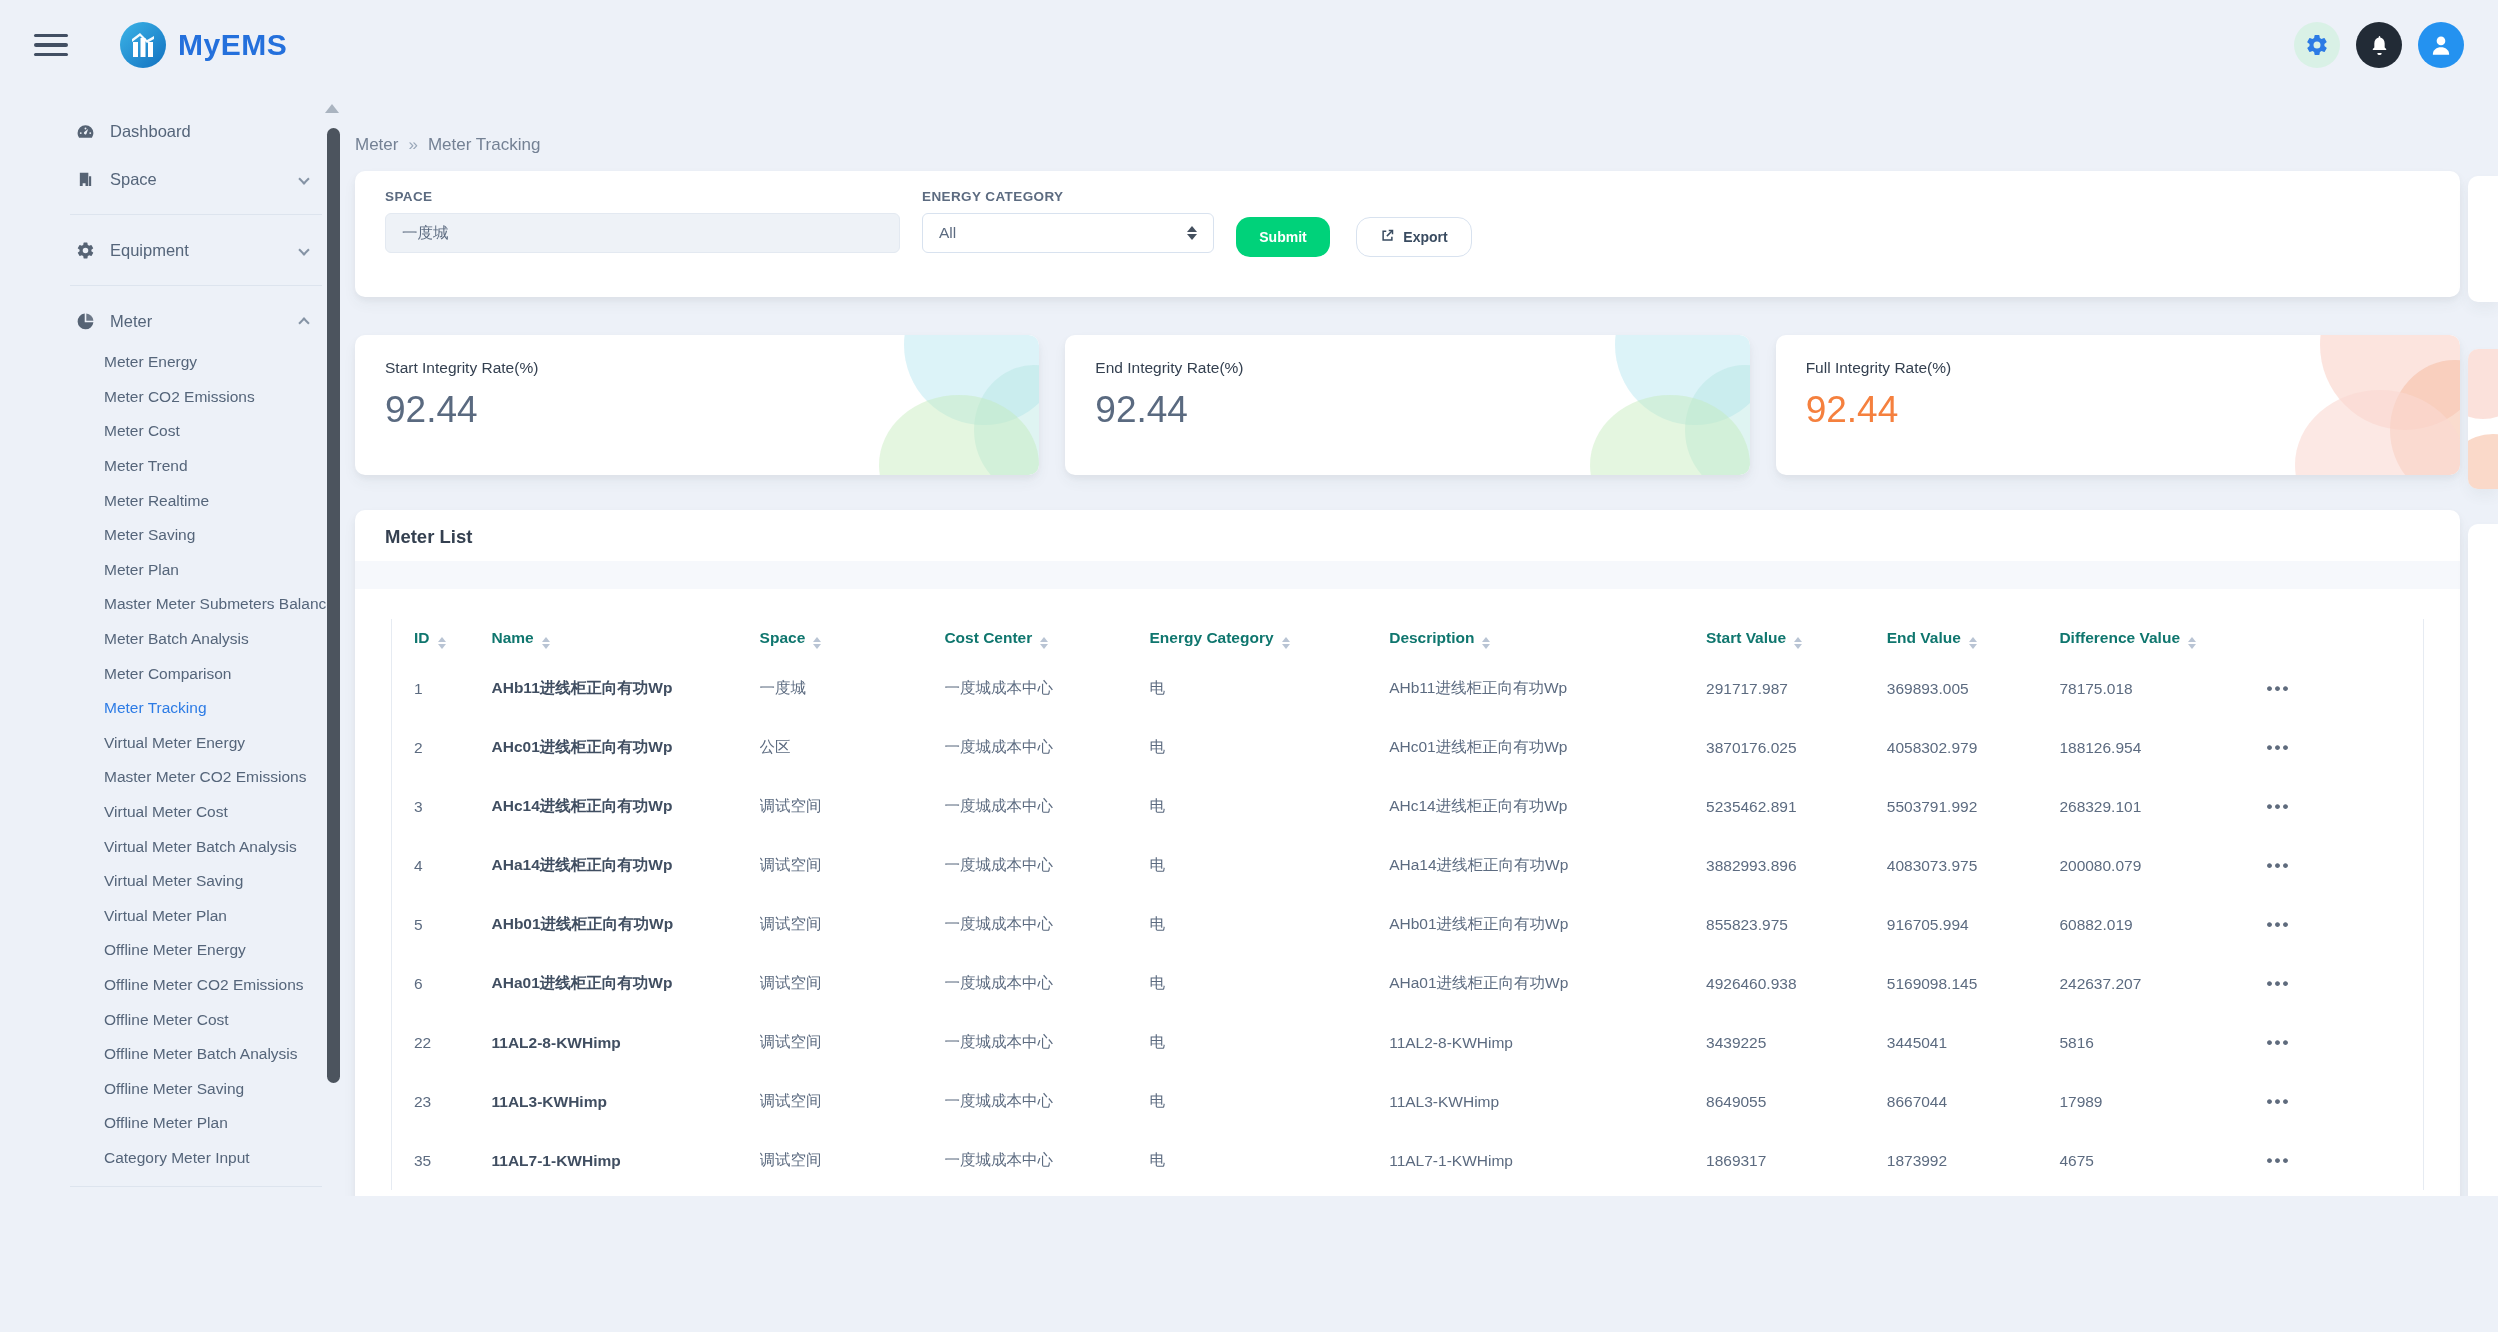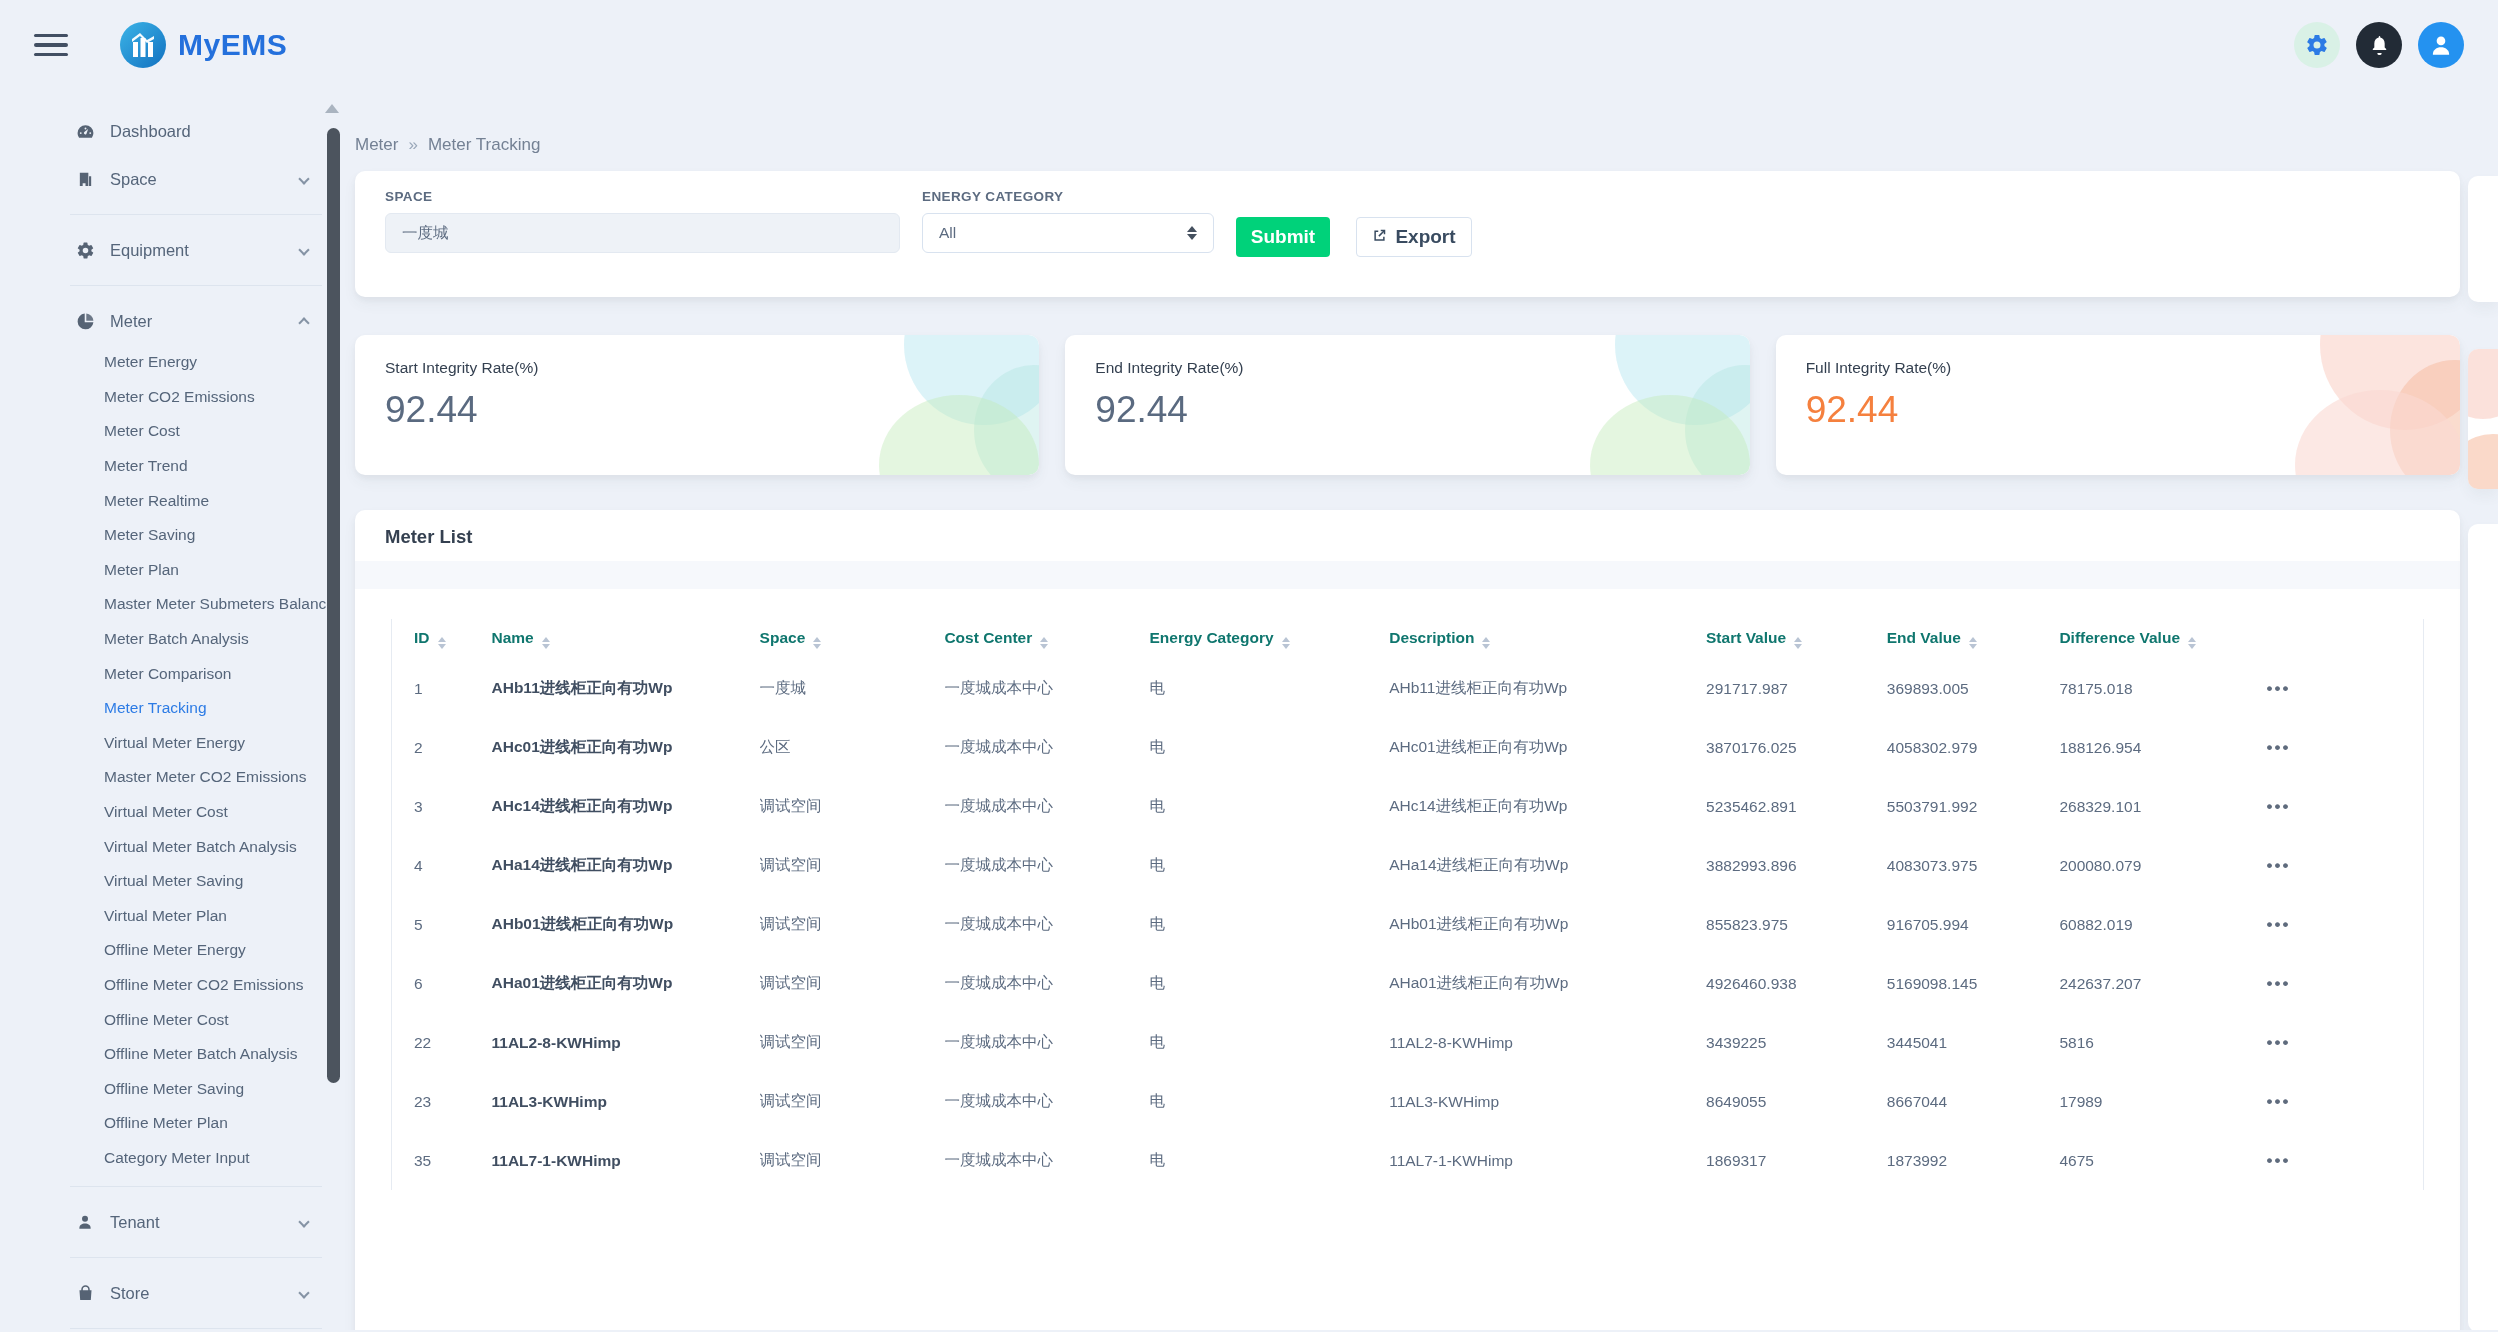--- a/index.html
+++ b/index.html
@@ -2,21 +2,21 @@
 <html><head>
 <meta charset="utf-8">
 <style>
   :root{
     --bg:#edf1f8; --card:#ffffff; --dark:#344050; --gray:#5e6e82; --gray2:#748194;
     --blue:#2c7be5; --green:#00d27a; --orange:#f5803e; --border:#d8e2ef; --line:#e6ebf2;
   }
   *{margin:0;padding:0;box-sizing:border-box;}
   html,body{background:var(--bg);}
   body{font-family:"Liberation Sans","DejaVu Sans",sans-serif;color:var(--gray);}
-  #app{position:relative;width:2498px;height:1330px;overflow:hidden;background:var(--bg);}
+  #app{position:relative;width:2498px;height:1196px;overflow:hidden;background:var(--bg);}
 
   
   .topbar{height:90px;display:flex;align-items:center;padding:0 34px;}
   .burger{width:34px;cursor:pointer;background:none;border:none;}
   .burger i{display:block;height:3.5px;background:#424f63;border-radius:2px;margin:6px 0;}
   .brand{display:flex;align-items:center;gap:12px;margin-left:52px;cursor:pointer;text-decoration:none;}
   .brand-name{font-size:30px;font-weight:bold;color:#2470dc;letter-spacing:.5px;}
   .top-actions{margin-left:auto;display:flex;align-items:center;gap:16px;}
   .icon-btn{width:46px;height:46px;border-radius:50%;border:none;display:flex;align-items:center;justify-content:center;cursor:pointer;}
   .icon-btn.settings{background:#d9f1e6;}
@@ -48,21 +48,21 @@
   .f-group{display:flex;flex-direction:column;}
   .f-label{font-size:13.5px;font-weight:bold;letter-spacing:.4px;color:#5c6b80;margin-bottom:9px;}
   .f-input{height:40px;border-radius:6px;font-size:15.5px;color:#5c6b80;display:flex;align-items:center;padding:0 16px;border:1px solid var(--border);background:#fff;}
   .space-input{width:515px;background:#eef2f7;border:1px solid #e3e9f1;}
   .energy-select{width:292px;justify-content:space-between;cursor:pointer;}
   .sel-arrows{display:flex;flex-direction:column;gap:2px;}
   .sel-arrows b{width:0;height:0;border-left:5px solid transparent;border-right:5px solid transparent;}
   .sel-arrows .a-up{border-bottom:6px solid #45505f;}
   .sel-arrows .a-dn{border-top:6px solid #45505f;}
   .period-input{width:528px;justify-content:space-between;}
-  .btn{height:40px;border-radius:4px;font-size:19px;font-weight:bold;border:none;cursor:pointer;display:flex;align-items:center;justify-content:center;}
+  .btn{height:40px;border-radius:14px;font-size:14px;font-weight:bold;border:none;cursor:pointer;display:flex;align-items:center;justify-content:center;}
   .btn-submit{width:94px;background:var(--green);color:#fff;margin-top:28px;}
   .btn-export{width:116px;background:#fff;color:#394b60;border:1px solid var(--border);margin-top:28px;margin-left:4px;gap:8px;}
 
   
   .stats{display:flex;gap:26px;margin-top:38px;}
   .stat-card{flex:1;height:140px;position:relative;padding:24px 30px;overflow:hidden;}
   .stat-label{font-size:15.5px;font-weight:500;color:var(--dark);position:relative;z-index:2;}
   .stat-value{font-size:37px;font-weight:500;color:#5a6a80;margin-top:12px;position:relative;z-index:2;}
   .stat-value.orange{color:var(--orange);}
   .decor{position:absolute;top:0;right:0;width:200px;height:100%;overflow:hidden;border-radius:0 10px 10px 0;z-index:1;}

